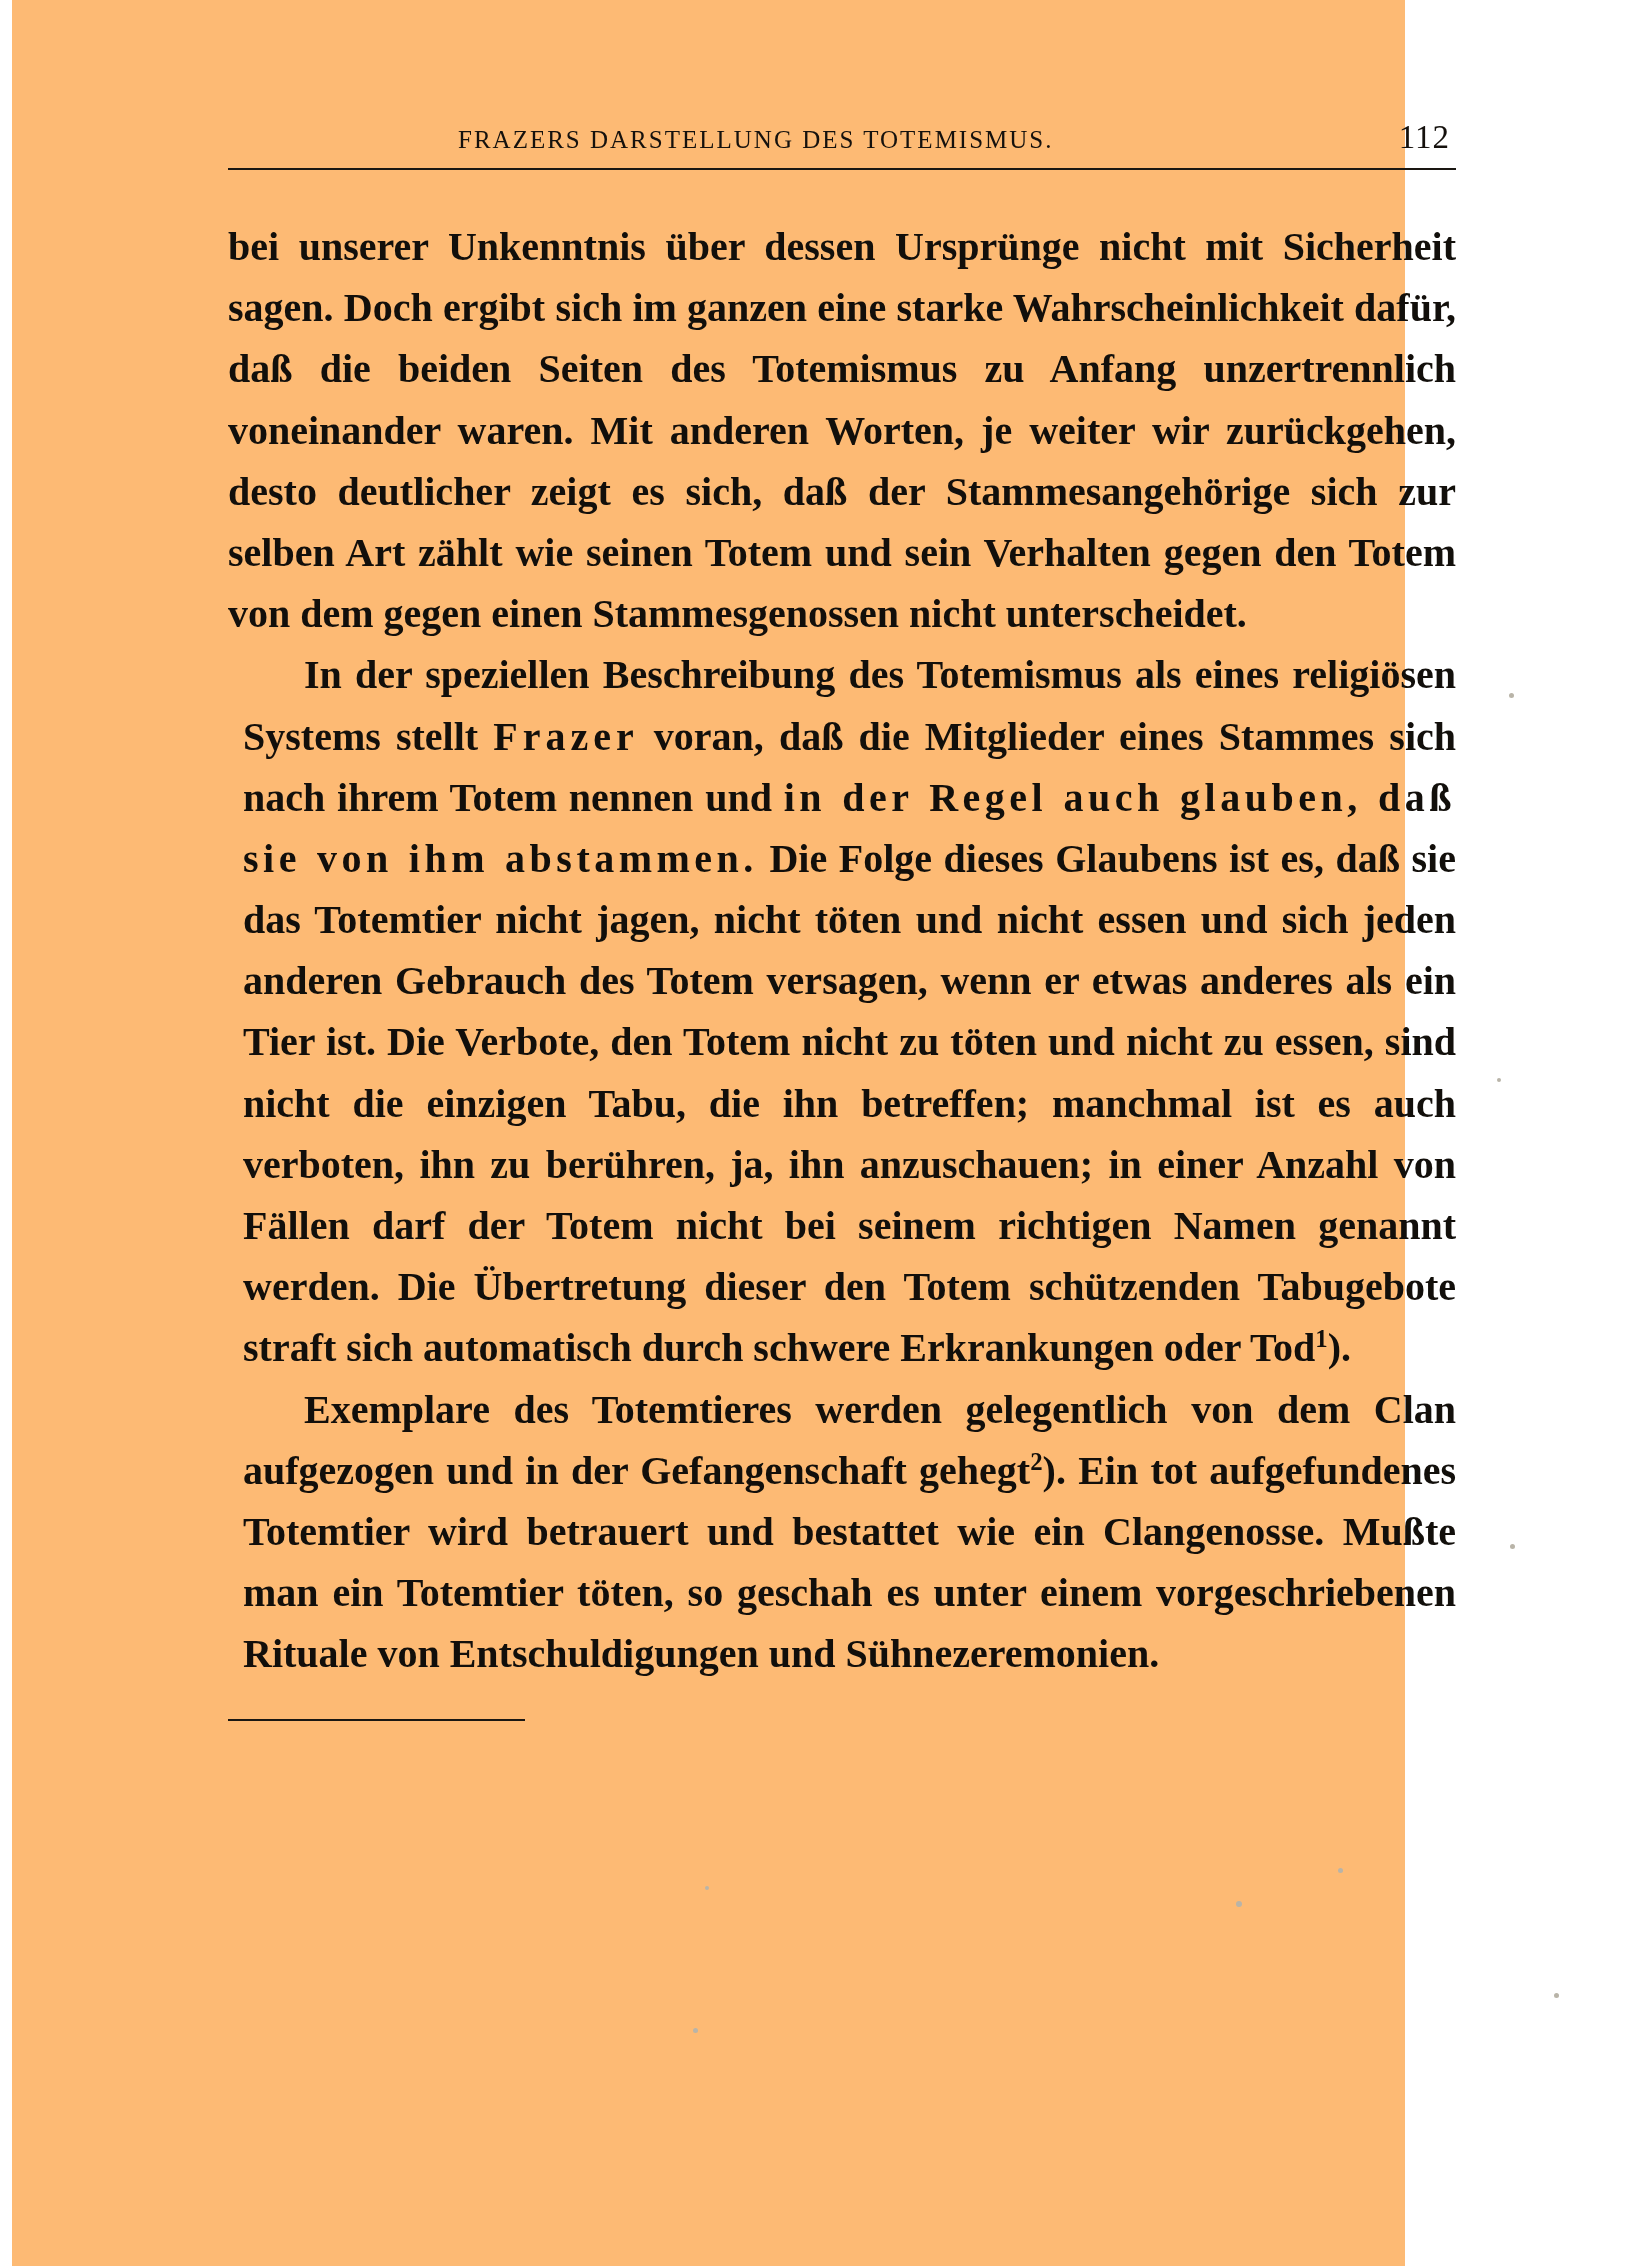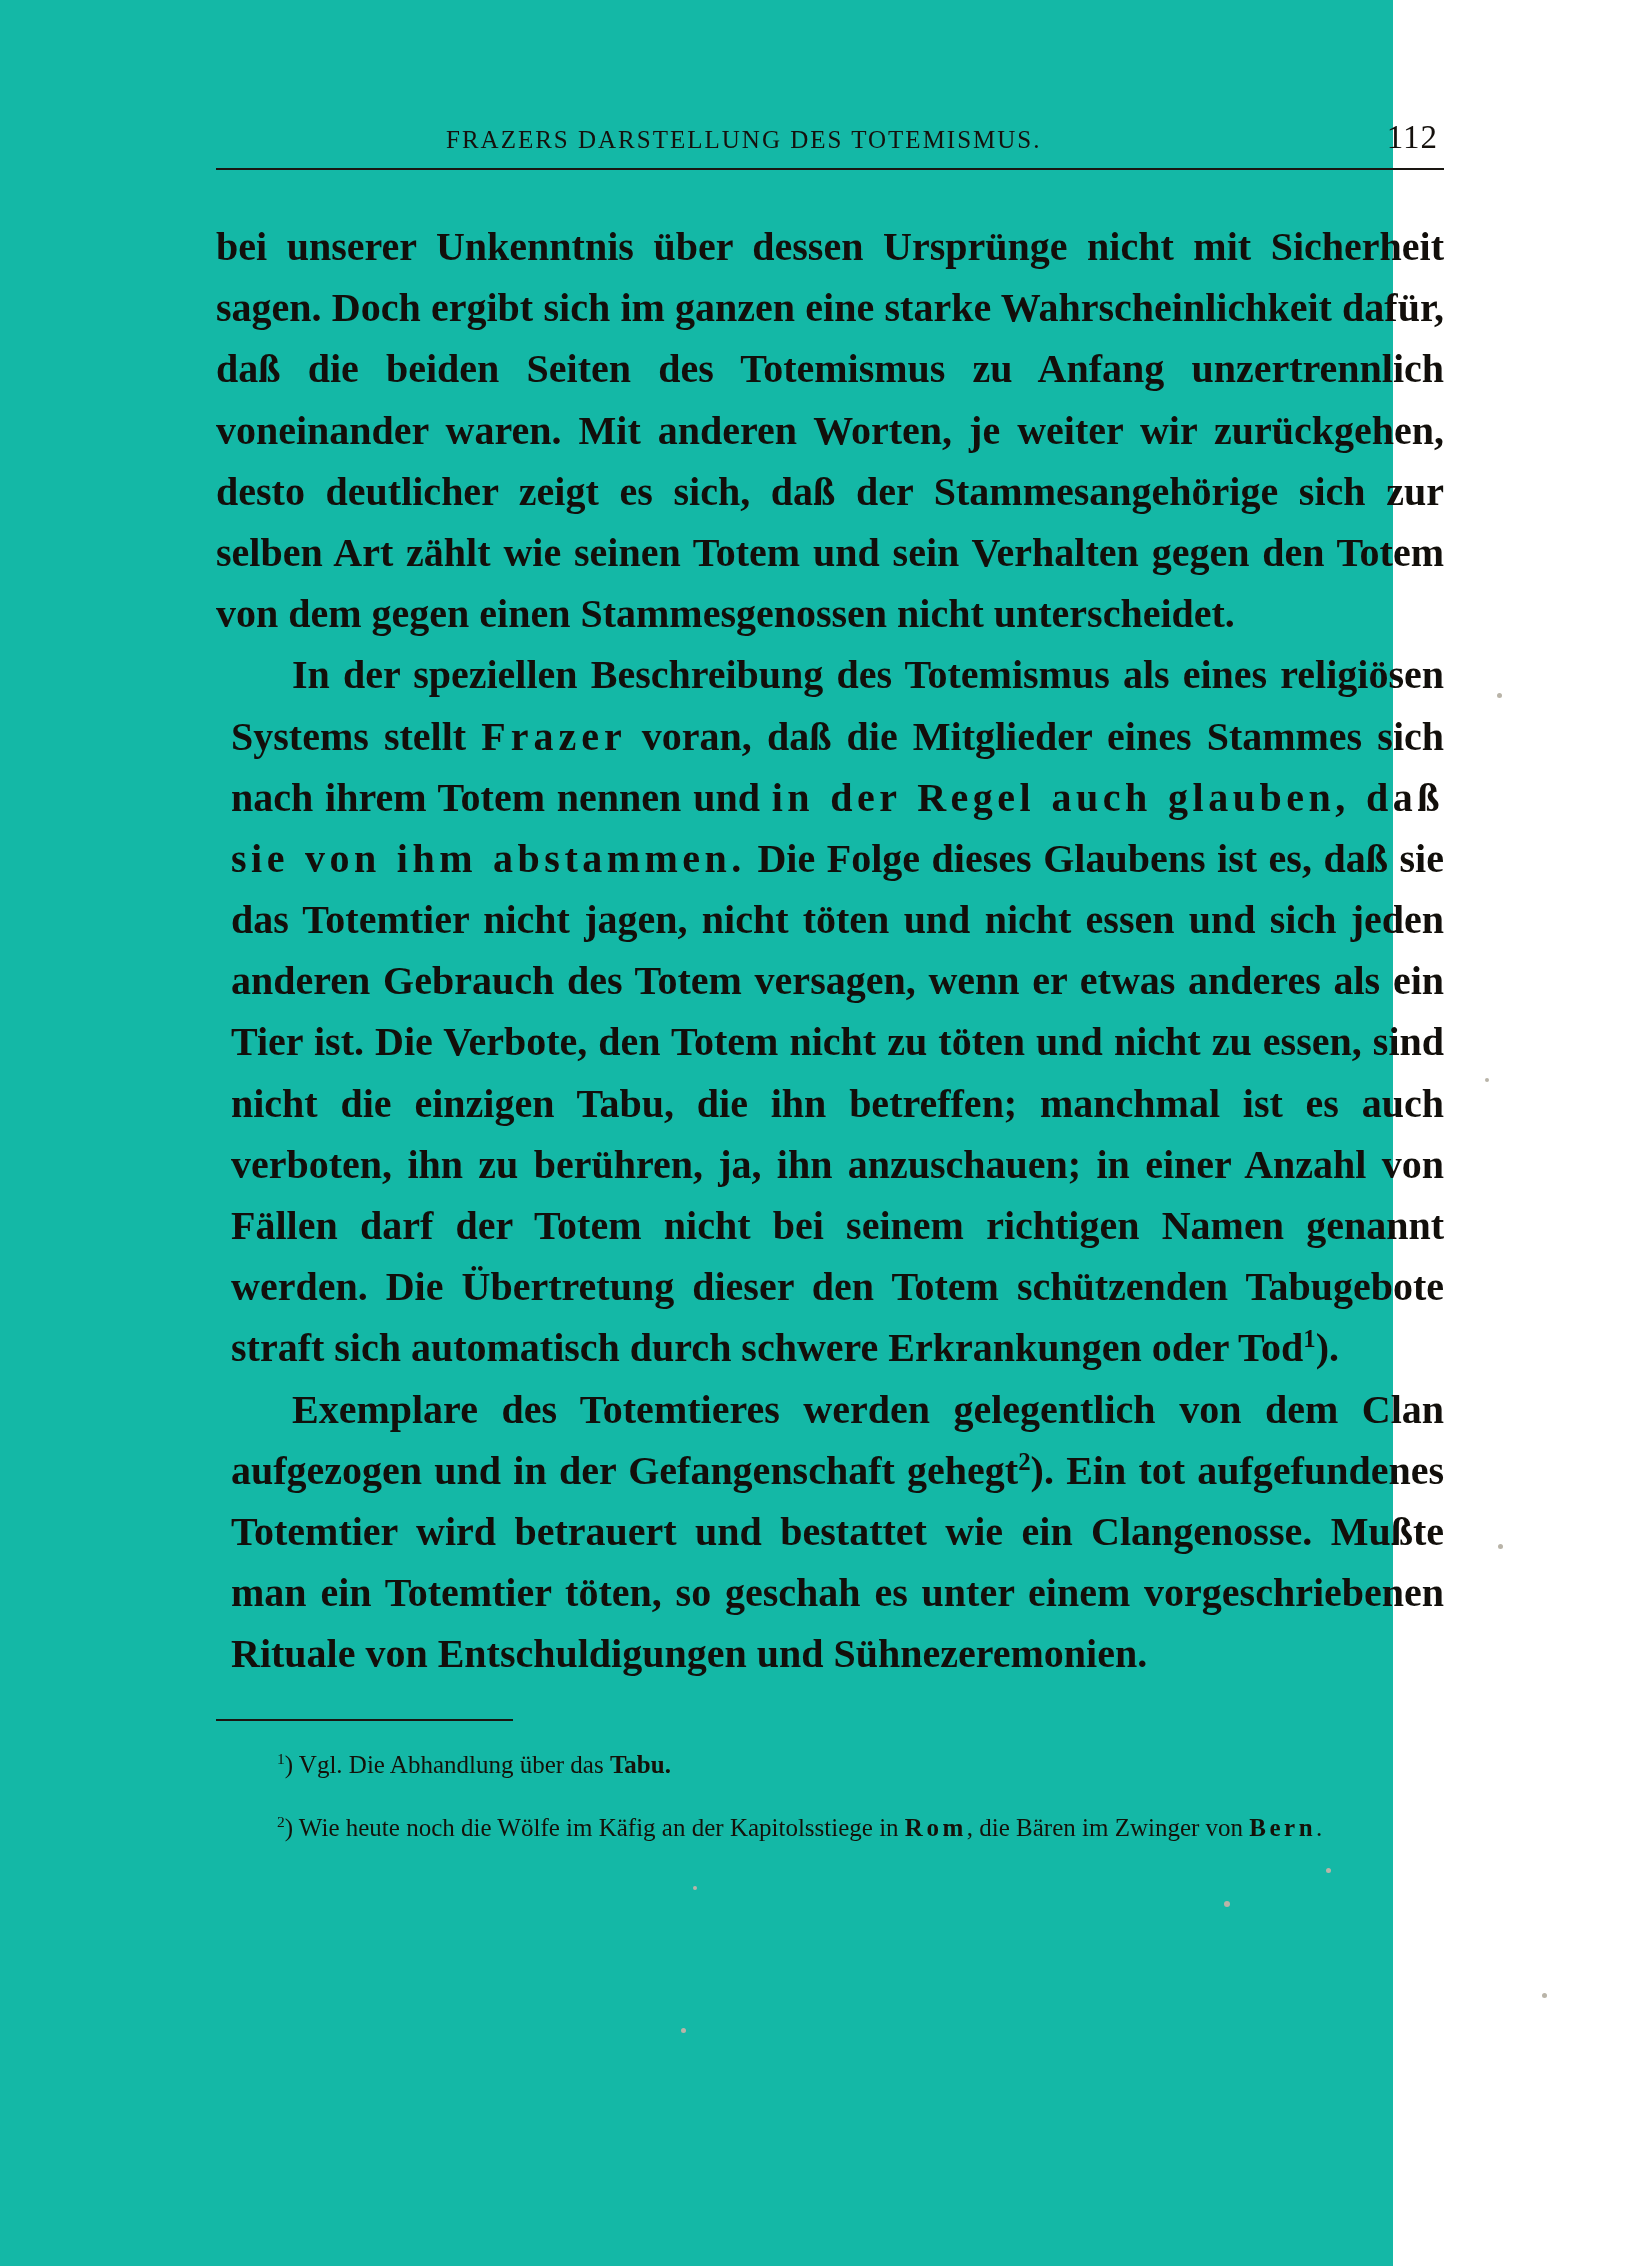--- a/index.html
+++ b/index.html
@@ -9,25 +9,25 @@
   }
   body {
     width: 1648px;
     height: 2266px;
     position: relative;
     font-family: "Liberation Serif", serif;
     color: #100d0a;
   }
   .page {
     position: absolute;
-    left: 0;
+    left: 12px;
     top: 0;
     width: 1393px;
     height: 2266px;
-    background: #14b8a6;
+    background: #fdba74;
   }
   .content {
     position: absolute;
     left: 216px;
     top: 119px;
     width: 1228px;
   }
   .running-head {
     display: flex;
     align-items: baseline;
@@ -133,24 +133,20 @@
     <div class="head-rule"></div>
 
     <div class="body-text">
       <p class="para" id="para-1">bei unserer Unkenntnis über dessen Ursprünge nicht mit Sicherheit sagen. Doch ergibt sich im ganzen eine starke Wahrscheinlichkeit dafür, daß die beiden Seiten des Totemismus zu Anfang unzertrennlich voneinander waren. Mit anderen Worten, je weiter wir zurückgehen, desto deutlicher zeigt es sich, daß der Stammesangehörige sich zur selben Art zählt wie seinen Totem und sein Verhalten gegen den Totem von dem gegen einen Stammesgenossen nicht unterscheidet.</p>
       <p class="para indent" id="para-2">In der speziellen Beschreibung des Totemismus als eines religiösen Systems stellt <span class="spaced-name">Frazer</span> voran, daß die Mitglieder eines Stammes sich nach ihrem Totem nennen und <span class="spaced">in der Regel auch glauben, daß sie von ihm abstammen.</span> Die Folge dieses Glaubens ist es, daß sie das Totemtier nicht jagen, nicht töten und nicht essen und sich jeden anderen Gebrauch des Totem versagen, wenn er etwas anderes als ein Tier ist. Die Verbote, den Totem nicht zu töten und nicht zu essen, sind nicht die einzigen Tabu, die ihn betreffen; manchmal ist es auch verboten, ihn zu berühren, ja, ihn anzuschauen; in einer Anzahl von Fällen darf der Totem nicht bei seinem richtigen Namen genannt werden. Die Übertretung dieser den Totem schützenden Tabugebote straft sich automatisch durch schwere Erkrankungen oder Tod<sup>1</sup>).</p>
       <p class="para indent" id="para-3">Exemplare des Totemtieres werden gelegentlich von dem Clan aufgezogen und in der Gefangenschaft gehegt<sup>2</sup>). Ein tot aufgefundenes Totemtier wird betrauert und bestattet wie ein Clangenosse. Mußte man ein Totemtier töten, so geschah es unter einem vorgeschriebenen Rituale von Entschuldigungen und Sühnezeremonien.</p>
     </div>
 
     <div class="footnote-rule"></div>
 
-    <div class="footnotes">
-      <p class="fn" id="footnote-1"><sup>1</sup>) Vgl. Die Abhandlung über das <span class="bold">Tabu.</span></p>
-      <p class="fn" id="footnote-2"><sup>2</sup>) Wie heute noch die Wölfe im Käfig an der Kapitolsstiege in <span class="sp">Rom</span>, <span class="fn-wrap">die Bären im Zwinger von <span class="sp">Bern</span>.</span></p>
-    </div>
 
   </div>
 
   <div class="speck" style="left:1497px; top:693px; width:5px; height:5px;"></div>
   <div class="speck" style="left:1485px; top:1078px; width:4px; height:4px;"></div>
   <div class="speck" style="left:1498px; top:1544px; width:5px; height:5px;"></div>
   <div class="speck" style="left:1224px; top:1901px; width:6px; height:6px;"></div>
   <div class="speck" style="left:1326px; top:1868px; width:5px; height:5px;"></div>
   <div class="speck" style="left:693px; top:1886px; width:4px; height:4px;"></div>
   <div class="speck" style="left:1542px; top:1993px; width:5px; height:5px;"></div>

